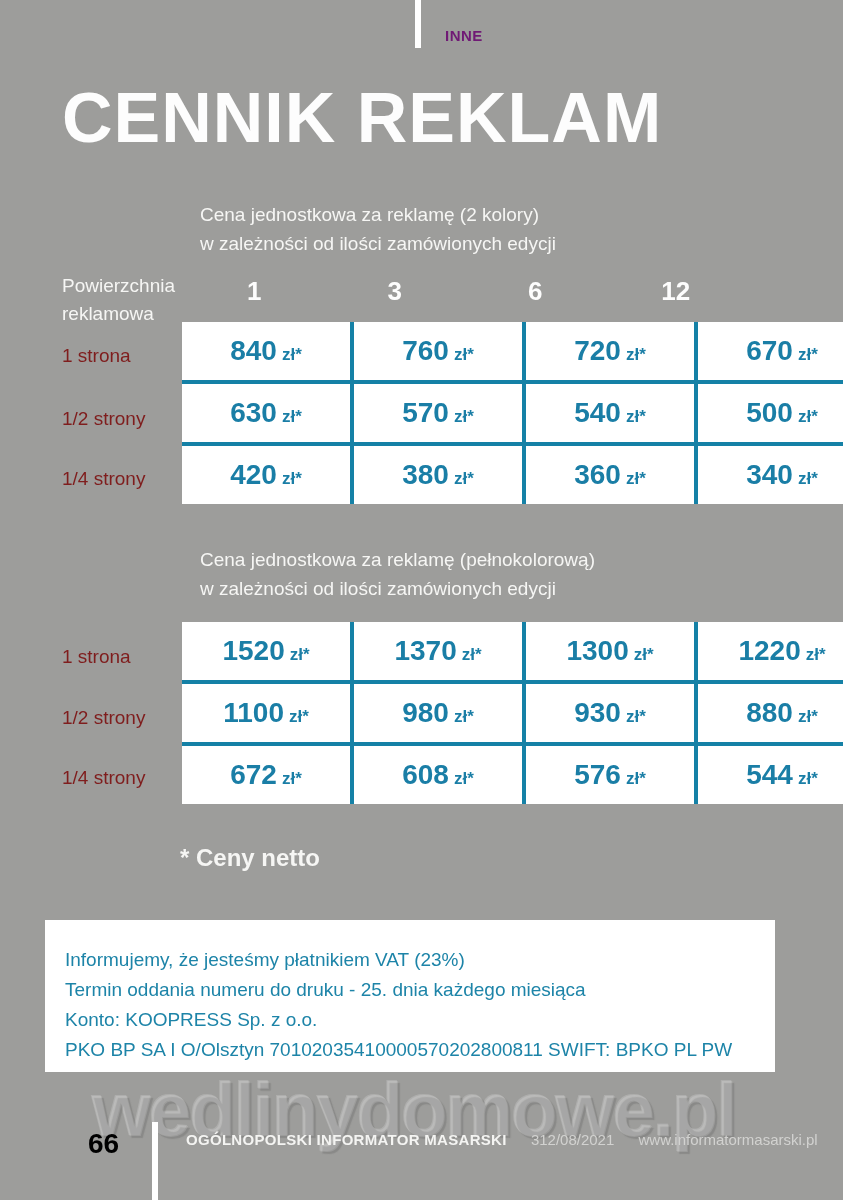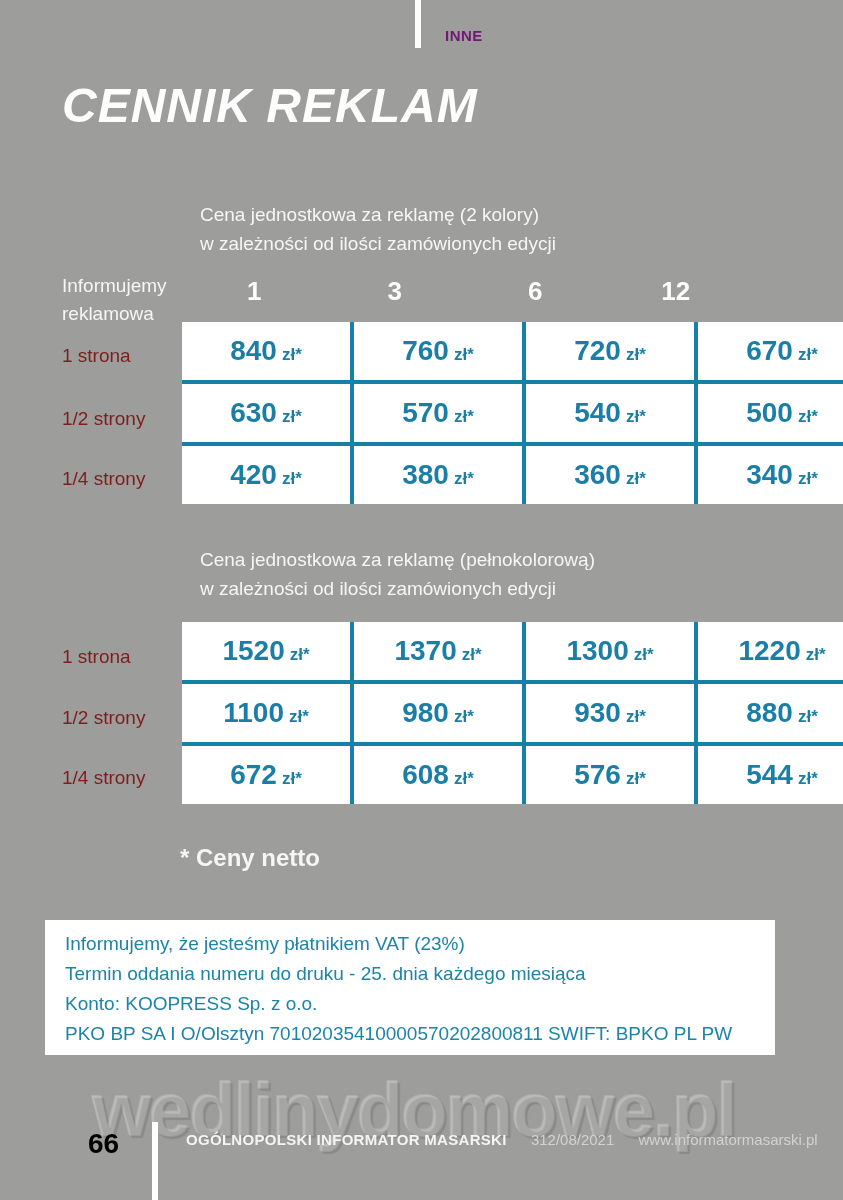--- a/index.html
+++ b/index.html
@@ -13,22 +13,22 @@
     overflow: hidden;
   }
   .abs { position: absolute; }
 
   
   .top-bar { left: 415px; top: 0; width: 6px; height: 48px; background: #ffffff; }
   .top-label { left: 445px; top: 27px; font-size: 15px; font-weight: bold;
                letter-spacing: 0.5px; color: #701a75; }
 
   
-  .page-title { left: 62px; top: 78px; font-size: 48px; font-weight: bold;
-                color: #fdfdfd; letter-spacing: 1px; white-space: nowrap; font-style: italic; }
+  .page-title { left: 62px; top: 78px; font-size: 70px; font-weight: bold;
+                color: #fdfdfd; letter-spacing: 1px; white-space: nowrap; }
 
   
   .caption { left: 200px; color: #f6f6f4; font-size: 19px; line-height: 29px; }
   .caption-1 { top: 200px; }
   .caption-2 { top: 545px; }
 
   
   .area-label { left: 62px; top: 272px; color: #f6f6f4; font-size: 19px; line-height: 28px; }
   .col-headers { left: 182px; top: 276px; width: 566px; padding: 0 4px;
                  display: grid; grid-template-columns: repeat(4, 1fr); gap: 4px; }
@@ -48,22 +48,22 @@
 
   
   .row-label { left: 62px; color: #7f1d1d; font-size: 19px; white-space: nowrap; }
   .rl-t1-0 { top: 345px; } .rl-t1-1 { top: 408px; } .rl-t1-2 { top: 468px; }
   .rl-t2-0 { top: 646px; } .rl-t2-1 { top: 707px; } .rl-t2-2 { top: 767px; }
 
   
   .footnote { left: 180px; top: 844px; color: #f6f6f4; font-size: 24px; font-weight: bold; }
 
   
-  .info-box { left: 45px; top: 920px; width: 730px; height: 135px;
-              background: #ffffff; padding: 9px 18px 0 20px; z-index: 2; }
+  .info-box { left: 45px; top: 920px; width: 730px; height: 152px;
+              background: #ffffff; padding: 25px 18px 0 20px; z-index: 2; }
   .info-box .line { color: #1d84a8; font-size: 19px; line-height: 30px; }
   .info-box .line-bold { font-weight: normal; }
 
   
   .watermark { left: 92px; top: 1066px; font-size: 76px; font-weight: bold;
                letter-spacing: -2px; color: rgba(255,255,255,0.16);
                text-shadow: 2px 2px 1px rgba(80,80,78,0.25), -1px -1px 0 rgba(255,255,255,0.18);
                white-space: nowrap; z-index: 1; }
 
   
@@ -80,21 +80,21 @@
 <div class="abs top-label">INNE</div>
 
 <h1 class="abs page-title">CENNIK REKLAM</h1>
 
 <div class="abs caption caption-1">
   <div>Cena jednostkowa za reklamę (2 kolory)</div>
   <div>w zależności od ilości zamówionych edycji</div>
 </div>
 
 <div class="abs area-label">
-  <div>Informujemy</div>
+  <div>Powierzchnia</div>
   <div>reklamowa</div>
 </div>
 <div class="abs col-headers">
   <div class="col-h">1</div>
   <div class="col-h">3</div>
   <div class="col-h">6</div>
   <div class="col-h">12</div>
 </div>
 
 <div class="abs row-label rl-t1-0">1 strona</div>

